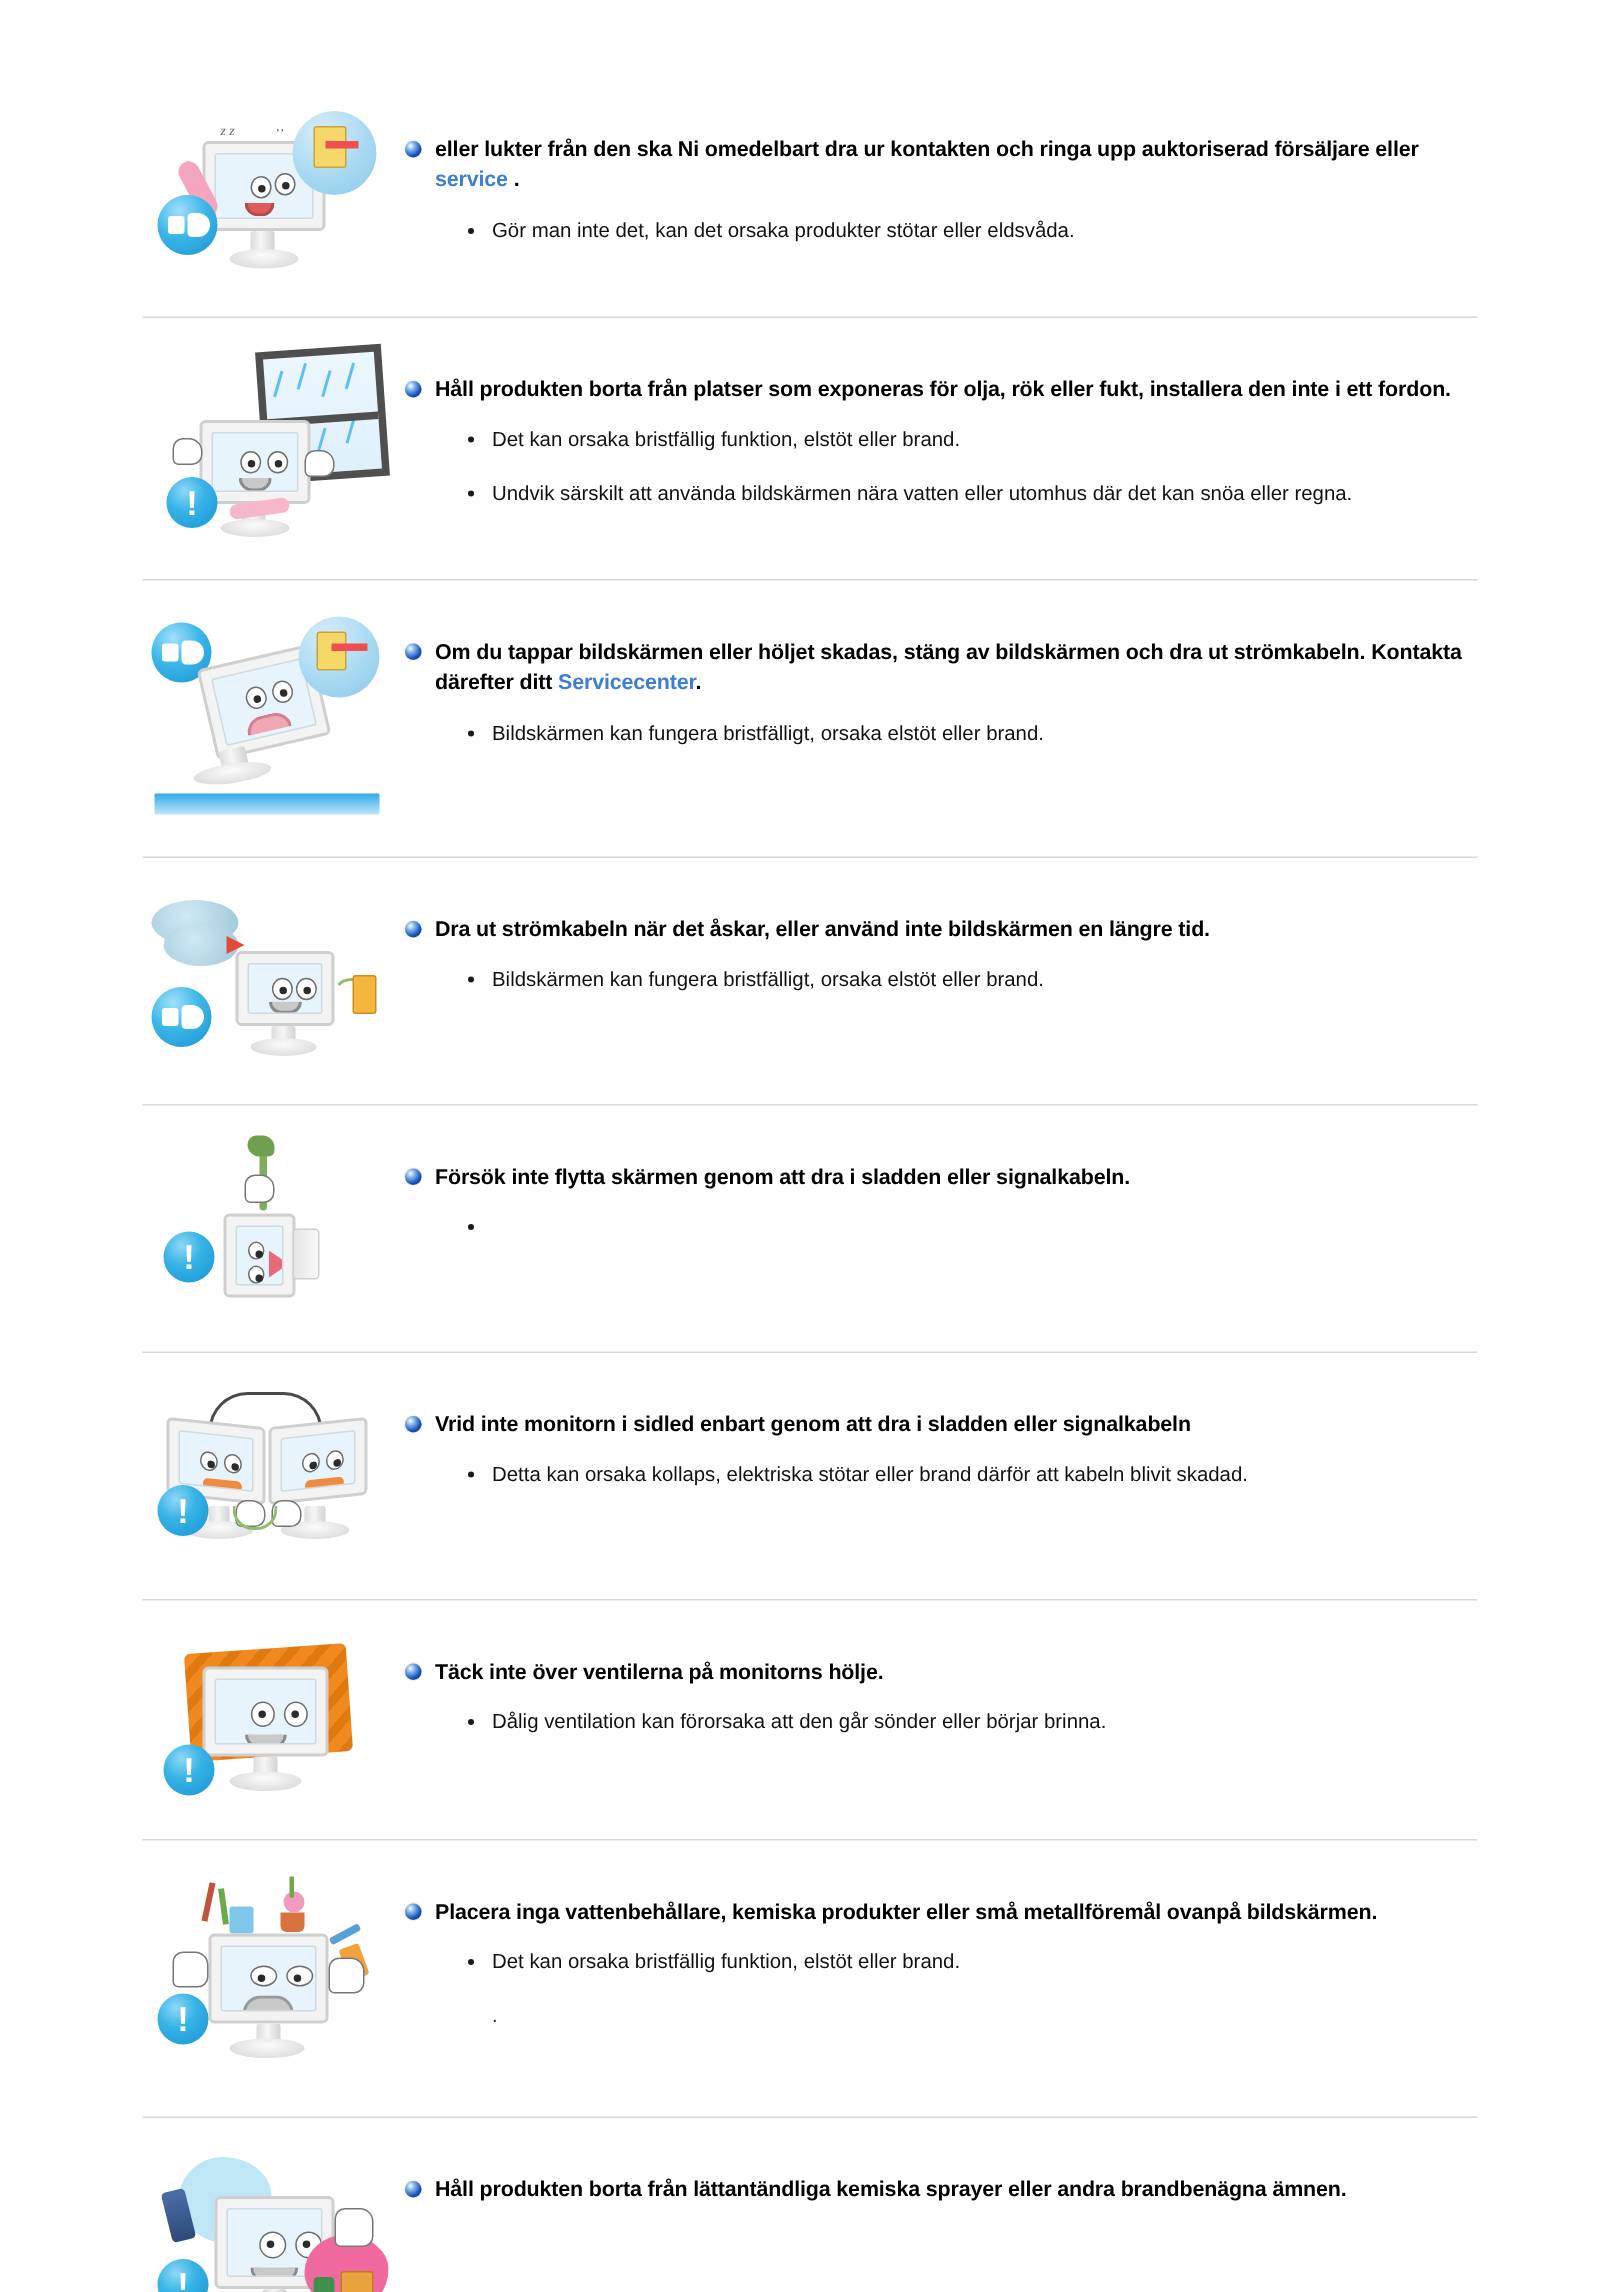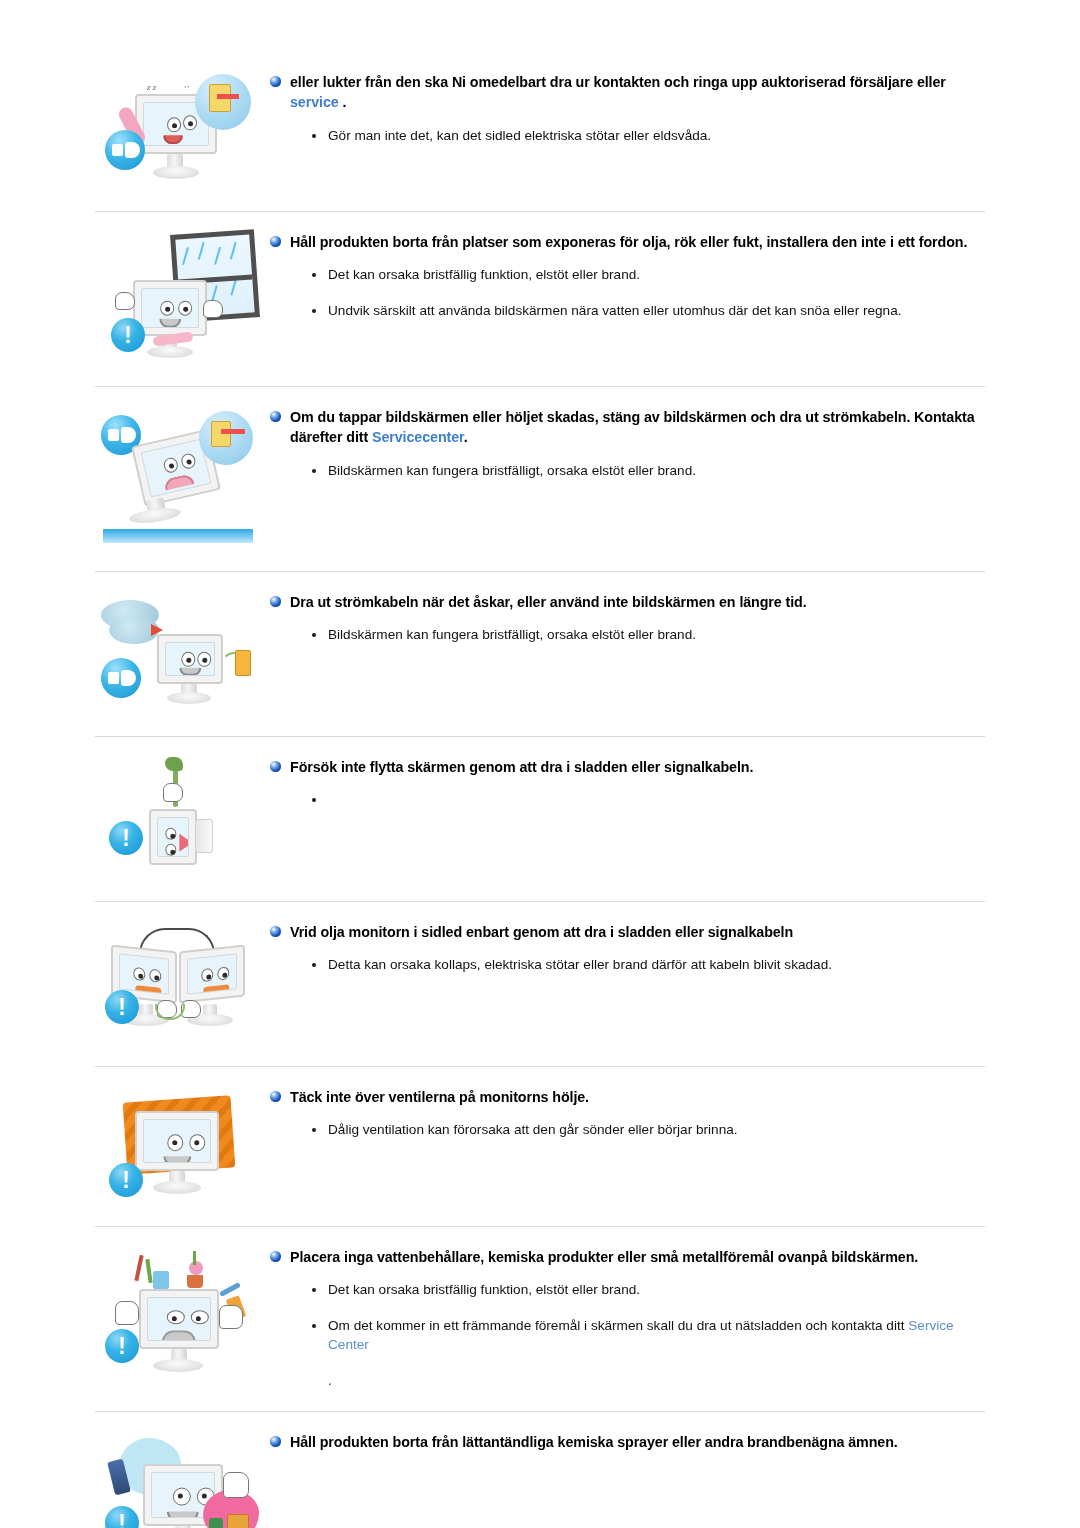--- a/index.html
+++ b/index.html
@@ -31,20 +31,21 @@
     min-height: 120px;
   }
   .art-col {
     width: 175px;
     flex: 0 0 175px;
     position: relative;
   }
   .text-col {
     flex: 1 1 auto;
     padding-top: 2px;
+    margin-top: 18px;
   }
 
   .divider {
     height: 1px;
     background: #d8d8d8;
     margin: 16px 95px 18px 95px;
   }
 
   
   .heading {
@@ -294,21 +295,21 @@
             <div style="position:absolute;left:22px;top:20px;width:22px;height:5px;background:#ef4f4f;"></div>
           </div>
         </div>
       </div>
       <div class="text-col">
         <div class="heading">
           <span class="orb"></span><span>eller lukter från den ska Ni omedelbart dra ur kontakten och ringa upp auktoriserad försäljare eller </span><span class="lnk">service</span><span> .</span>
         </div>
         <div class="bullets">
           <div class="bullet">
-            <span class="dot"></span><span>Gör man inte det, kan det sidled elektriska stötar eller eldsvåda.</span>
+            <span class="dot"></span><span>Gör man inte det, kan det orsaka produkter stötar eller eldsvåda.</span>
           </div>
         </div>
       </div>
     </div>
   </div>
   <div class="divider"></div>
 
   <div class="section">
     <div class="section-inner">
       <div class="art-col">
@@ -493,21 +494,21 @@
           <div class="base" style="left:28px;top:94px;width:46px;height:12px;"></div>
           <div class="base" style="left:92px;top:94px;width:46px;height:12px;"></div>
           <div class="hand" style="left:62px;top:80px;"></div>
           <div class="hand" style="left:86px;top:80px;"></div>
           <div style="position:absolute;left:60px;top:84px;width:30px;height:16px;border:2px solid #8fbf6a;border-top:none;border-radius:0 0 14px 14px;"></div>
           <div class="warn" style="left:10px;top:70px;">!</div>
         </div>
       </div>
       <div class="text-col">
         <div class="heading">
-          <span class="orb"></span><span>Vrid olja monitorn i sidled enbart genom att dra i sladden eller signalkabeln</span>
+          <span class="orb"></span><span>Vrid inte monitorn i sidled enbart genom att dra i sladden eller signalkabeln</span>
         </div>
         <div class="bullets">
           <div class="bullet">
             <span class="dot"></span><span>Detta kan orsaka kollaps, elektriska stötar eller brand därför att kabeln blivit skadad.</span>
           </div>
         </div>
       </div>
     </div>
   </div>
   <div class="divider"></div>
@@ -574,23 +575,20 @@
         </div>
       </div>
       <div class="text-col">
         <div class="heading">
           <span class="orb"></span><span>Placera inga vattenbehållare, kemiska produkter eller små metallföremål ovanpå bildskärmen.</span>
         </div>
         <div class="bullets">
           <div class="bullet">
             <span class="dot"></span><span>Det kan orsaka bristfällig funktion, elstöt eller brand.</span>
           </div>
-          <div class="bullet">
-            <span class="dot"></span><span>Om det kommer in ett främmande föremål i skärmen skall du dra ut nätsladden och kontakta ditt </span><span class="lnk">Service Center</span>
-          </div>
           <div class="trail-dot">.</div>
         </div>
       </div>
     </div>
   </div>
   <div class="divider"></div>
 
   <div class="section">
     <div class="section-inner">
       <div class="art-col">

